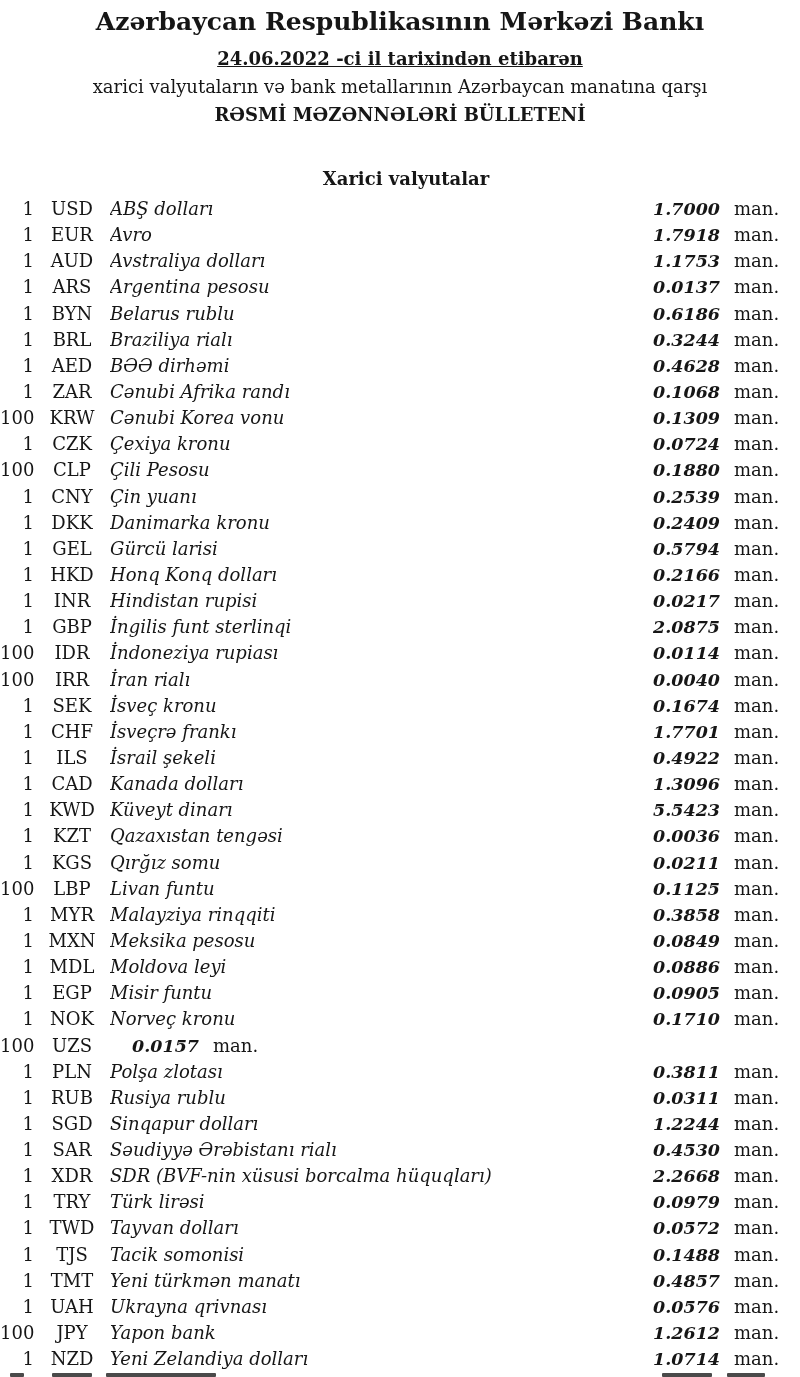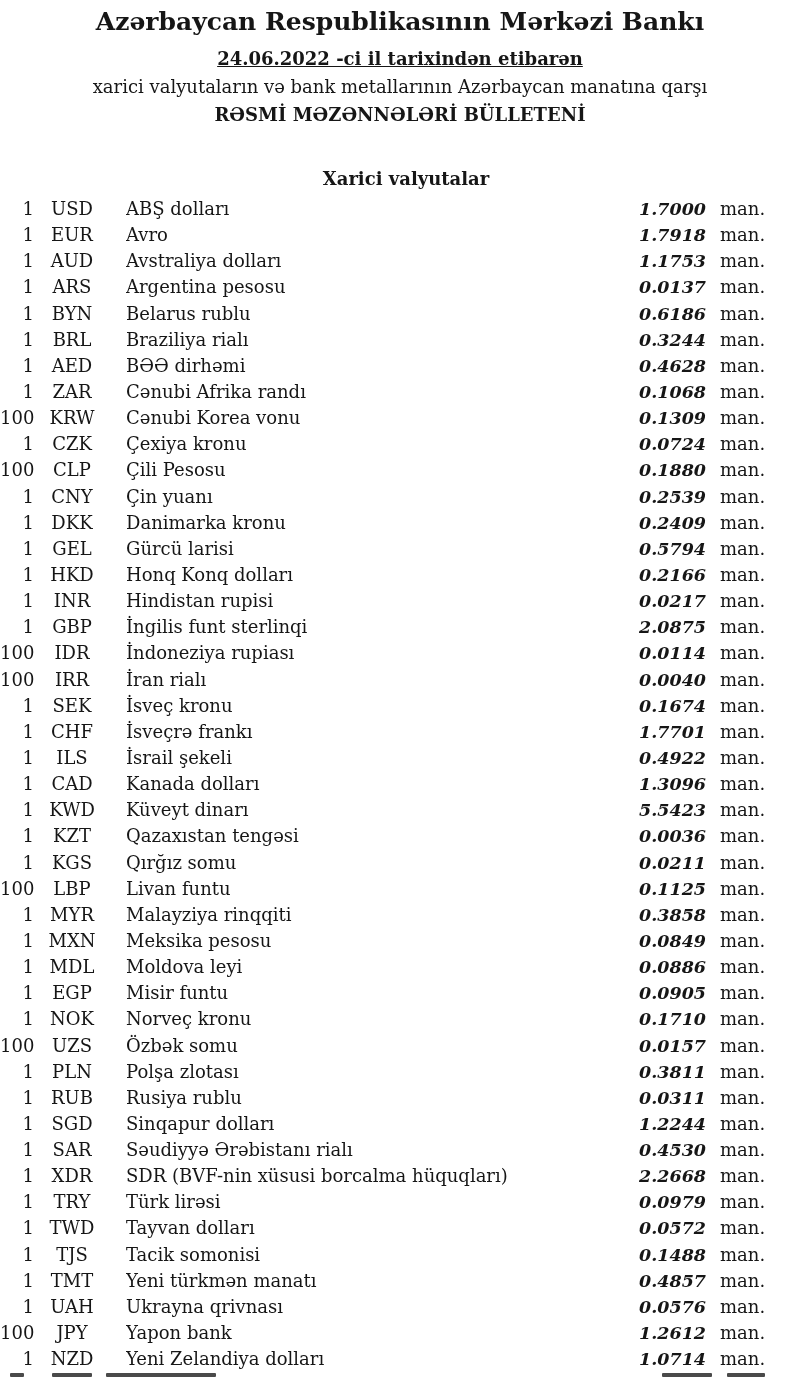--- a/index.html
+++ b/index.html
@@ -68,36 +68,37 @@
     text-align: right;
     flex: 0 0 auto;
   }
   .code {
     width: 64px;
     margin-left: 6px;
     text-align: center;
     flex: 0 0 auto;
   }
   .name {
-    margin-left: 22px;
+    margin-left: 6px;
     flex: 1 1 auto;
     overflow: hidden;
+    font-style: italic;
   }
   .rate {
     width: 95px;
     text-align: right;
     font-weight: bold;
     font-style: italic;
     flex: 0 0 auto;
     font-size: 17.5px;
   }
   .man {
     width: 44px;
     margin-left: 14px;
-    margin-right: 36px;
+    margin-right: 22px;
     text-align: right;
     flex: 0 0 auto;
   }
   
   .cutoff-fragment {
     position: absolute;
     bottom: 0;
     height: 4px;
     background: #2a2a2a;
     border-radius: 1px;
@@ -376,21 +377,20 @@
       <span class="amt">1</span>
       <span class="code">NOK</span>
       <span class="name">Norveç kronu</span>
       <span class="rate">0.1710</span>
       <span class="man">man.</span>
     </div>
 
     <div class="row">
       <span class="amt">100</span>
       <span class="code">UZS</span>
-      <span class="name">Özbək somu</span>
       <span class="rate">0.0157</span>
       <span class="man">man.</span>
     </div>
 
     <div class="row">
       <span class="amt">1</span>
       <span class="code">PLN</span>
       <span class="name">Polşa zlotası</span>
       <span class="rate">0.3811</span>
       <span class="man">man.</span>

